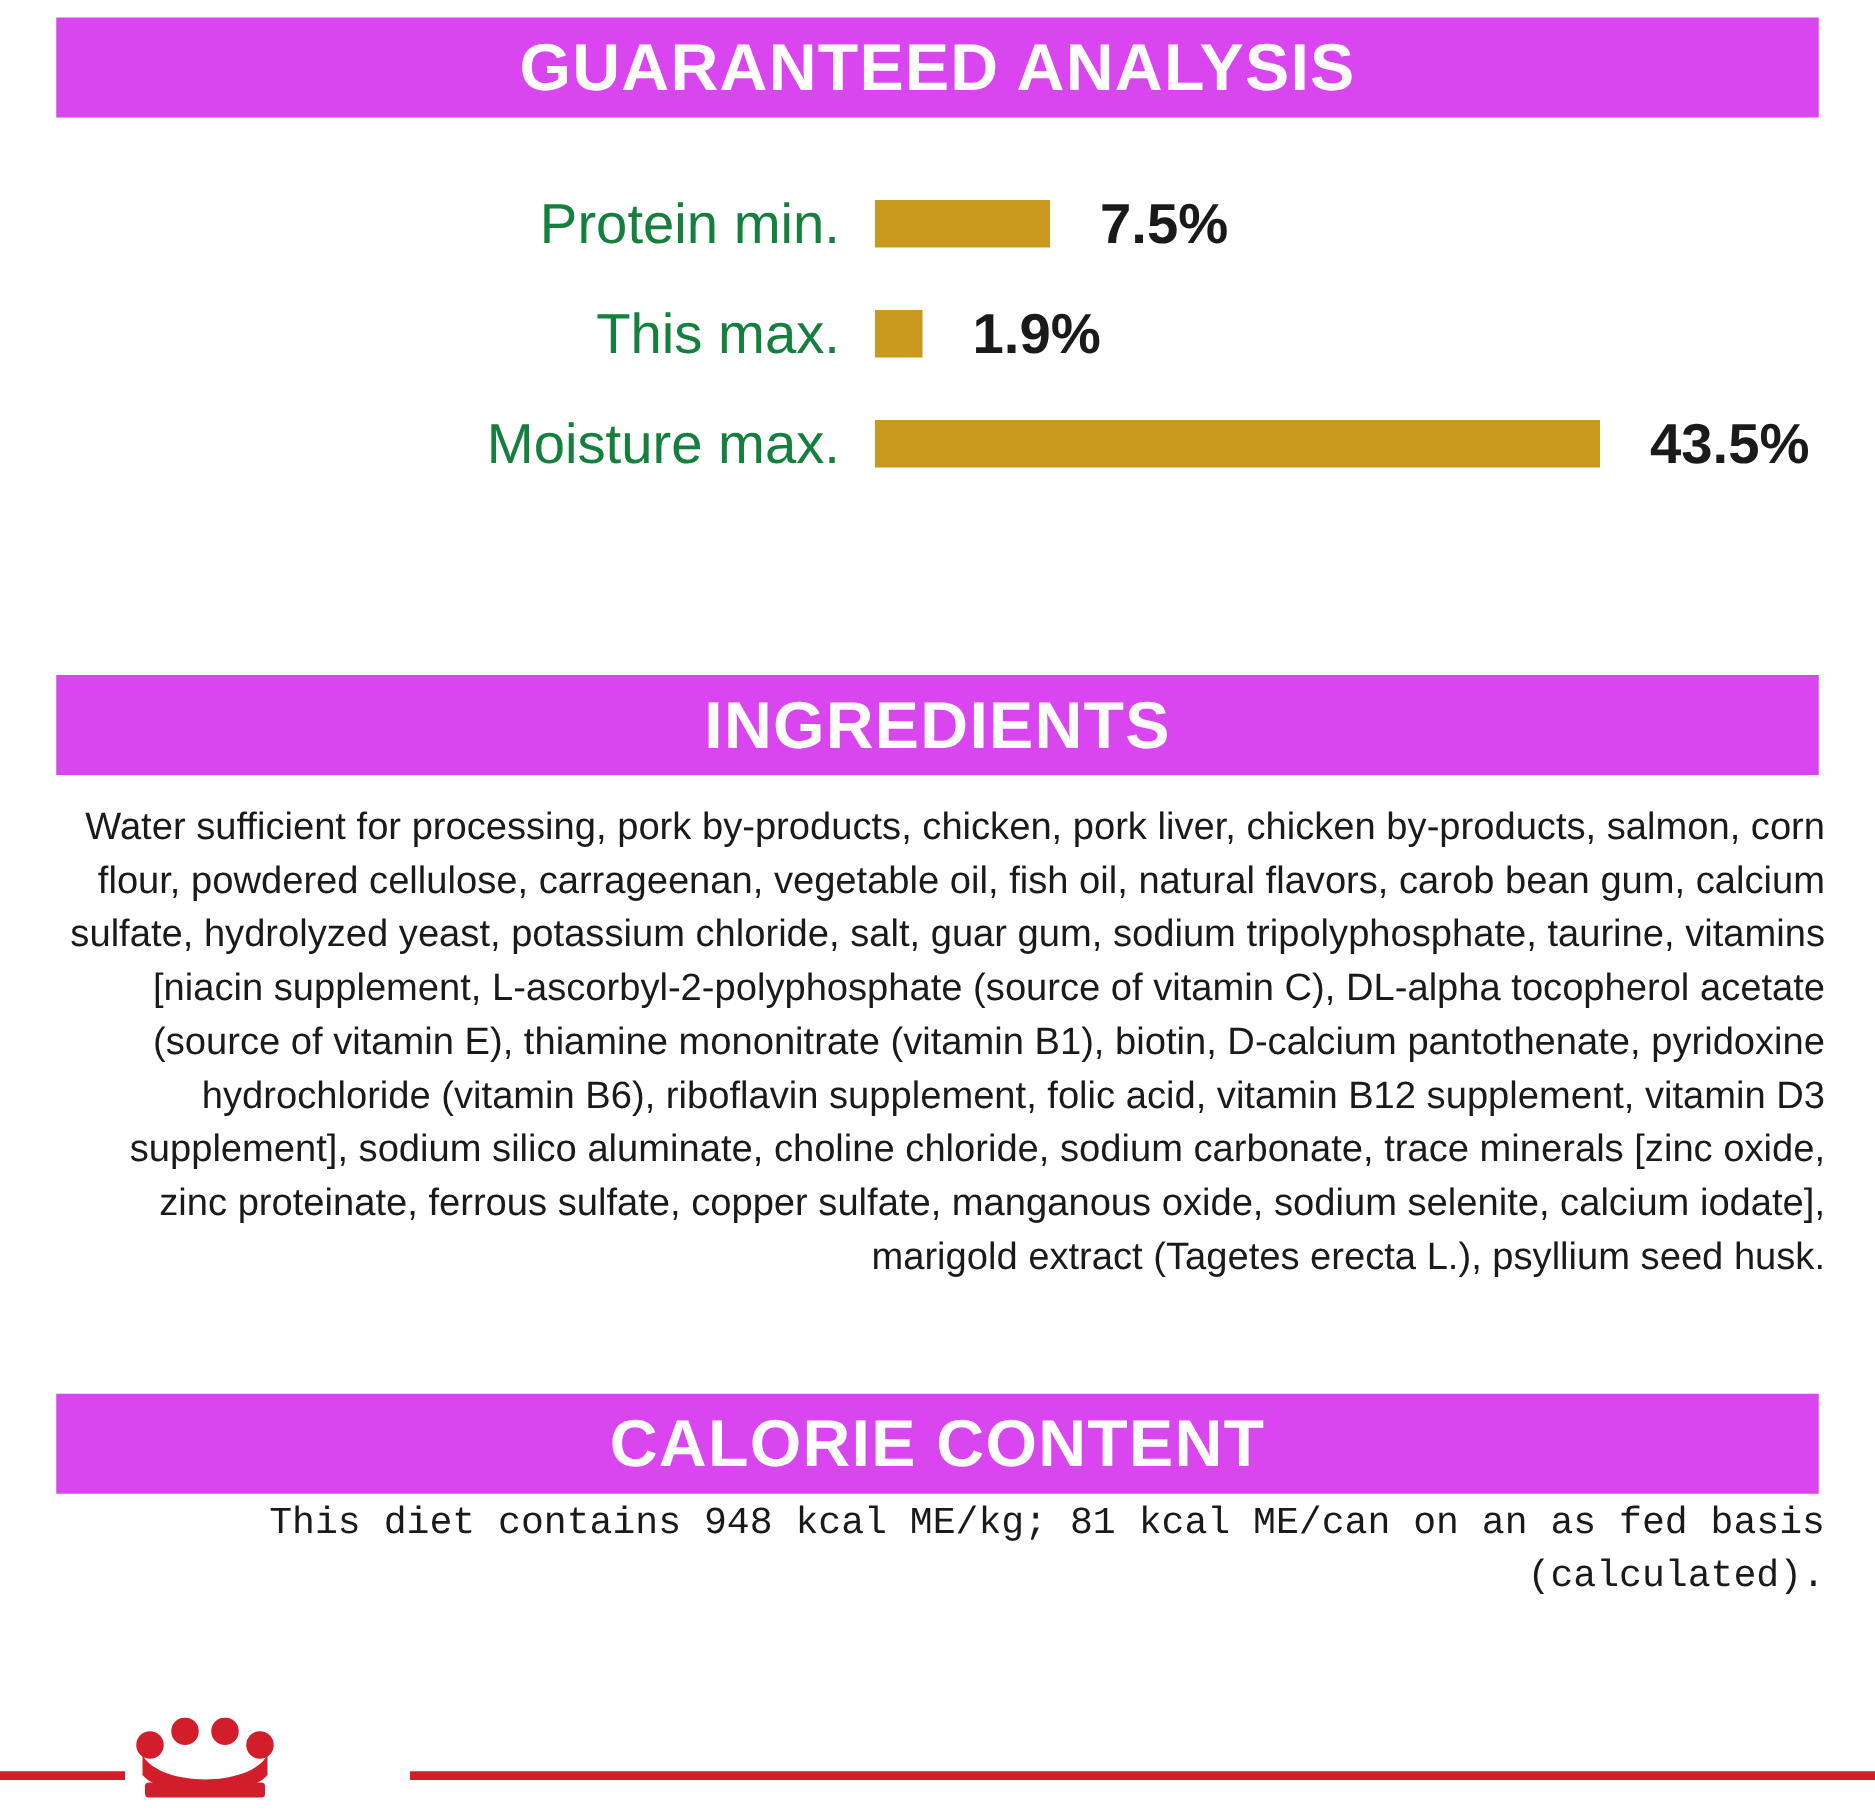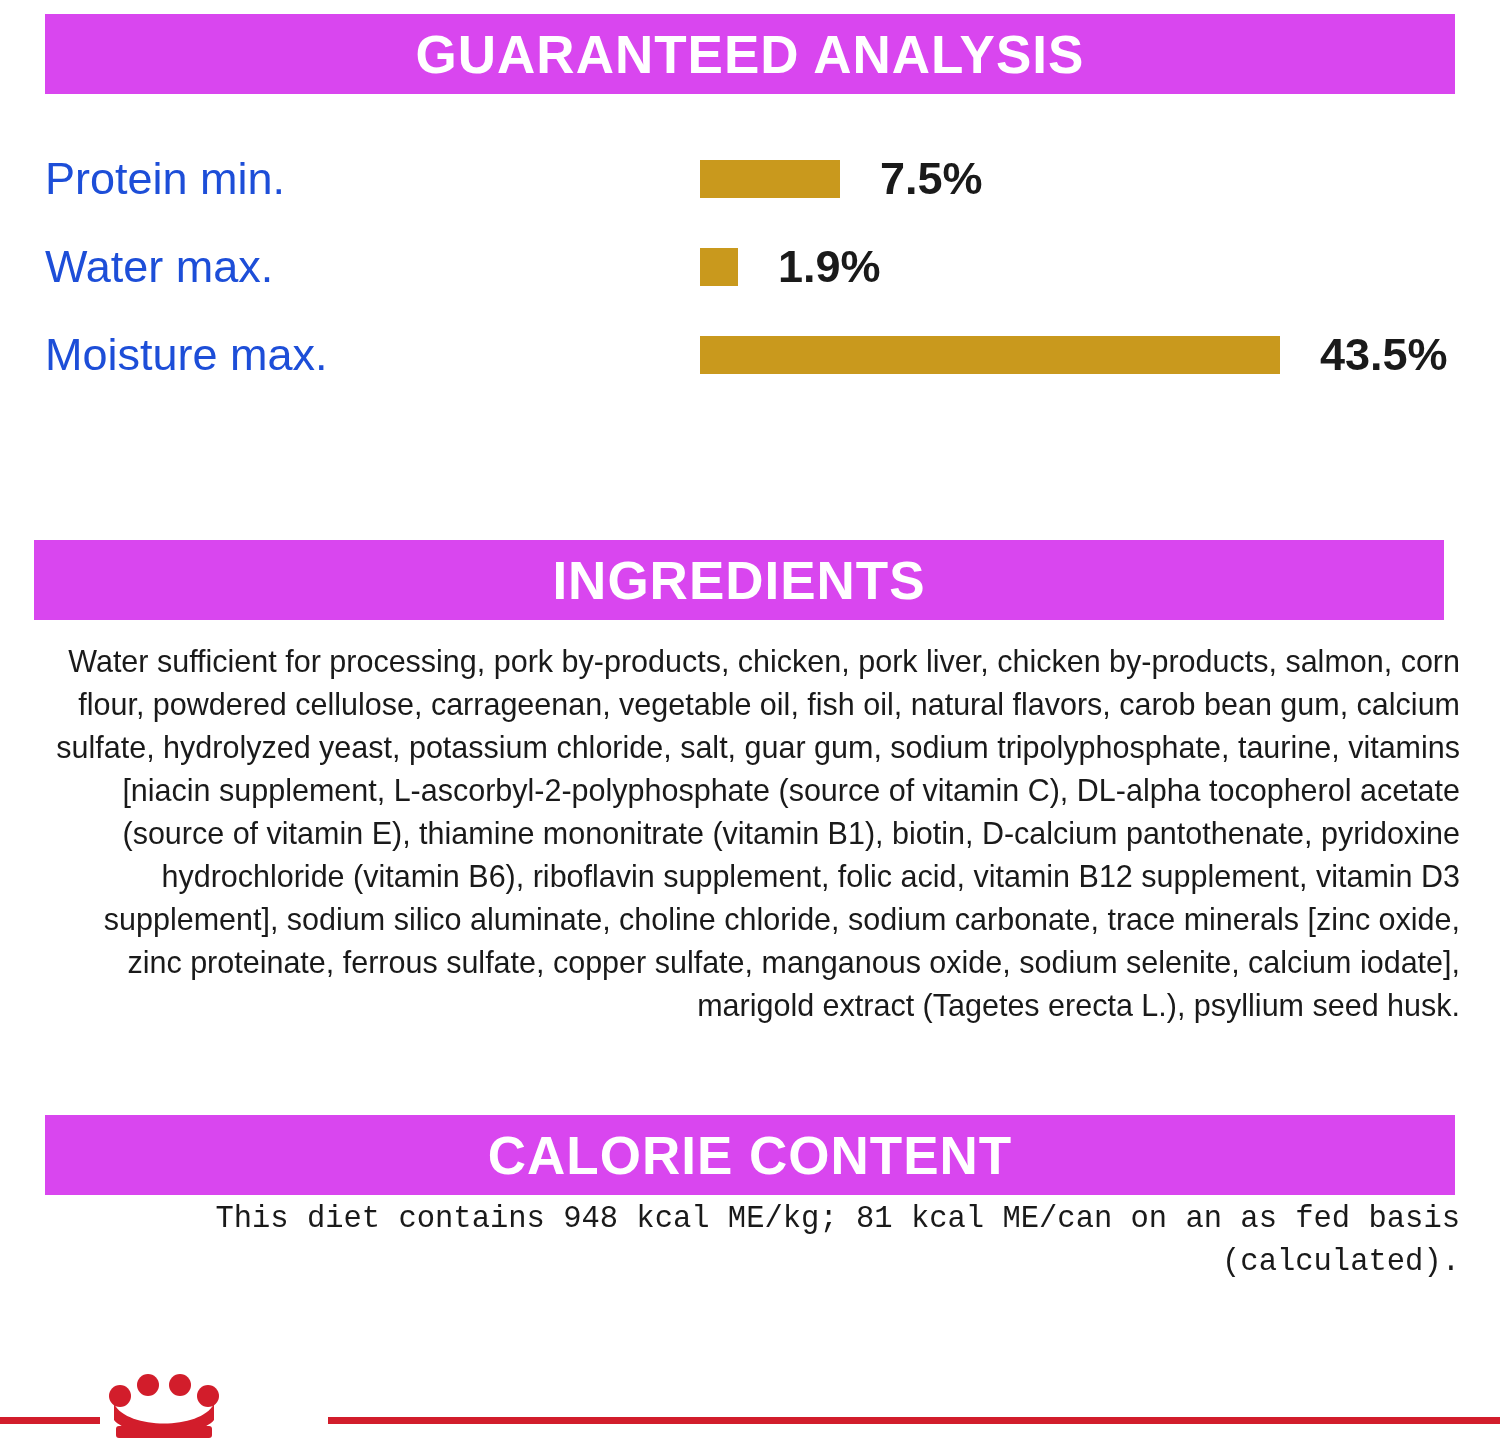--- a/index.html
+++ b/index.html
@@ -37,21 +37,21 @@
   #bar-guaranteed {
     position: absolute;
     left: 45px;
     top: 14px;
     width: 1410px;
     height: 80px;
     font-size: 53px;
   }
   #bar-ingredients {
     position: absolute;
-    left: 34px;
+    left: 45px;
     top: 540px;
     width: 1410px;
     height: 80px;
     font-size: 53px;
   }
   #bar-calorie {
     position: absolute;
     left: 45px;
     top: 1100px;
     width: 1410px;
@@ -67,22 +67,23 @@
     top: 135px;
     width: 1410px;
   }
   .ga-row {
     display: flex;
     align-items: center;
     height: 88px;
   }
   .ga-label {
     width: 655px;
+    text-align: right;
     font-size: 45px;
-    color: #1d4ed8;
+    color: #15803d;
     padding-right: 28px;
     box-sizing: border-box;
     white-space: nowrap;
   }
   .ga-barwrap {
     flex: 0 0 auto;
     display: flex;
     align-items: center;
   }
   .ga-bar {
@@ -162,21 +163,21 @@
     <div class="ga-row">
       <div class="ga-label">Protein min.</div>
       <div class="ga-barwrap">
         <div class="ga-bar" style="width:140px"></div>
         <div class="ga-value">7.5%</div>
       </div>
     </div>
 
 
     <div class="ga-row">
-      <div class="ga-label">Water max.</div>
+      <div class="ga-label">This max.</div>
       <div class="ga-barwrap">
         <div class="ga-bar" style="width:38px"></div>
         <div class="ga-value">1.9%</div>
       </div>
     </div>
 
     <div class="ga-row">
       <div class="ga-label">Moisture max.</div>
       <div class="ga-barwrap">
         <div class="ga-bar" style="width:580px"></div>

